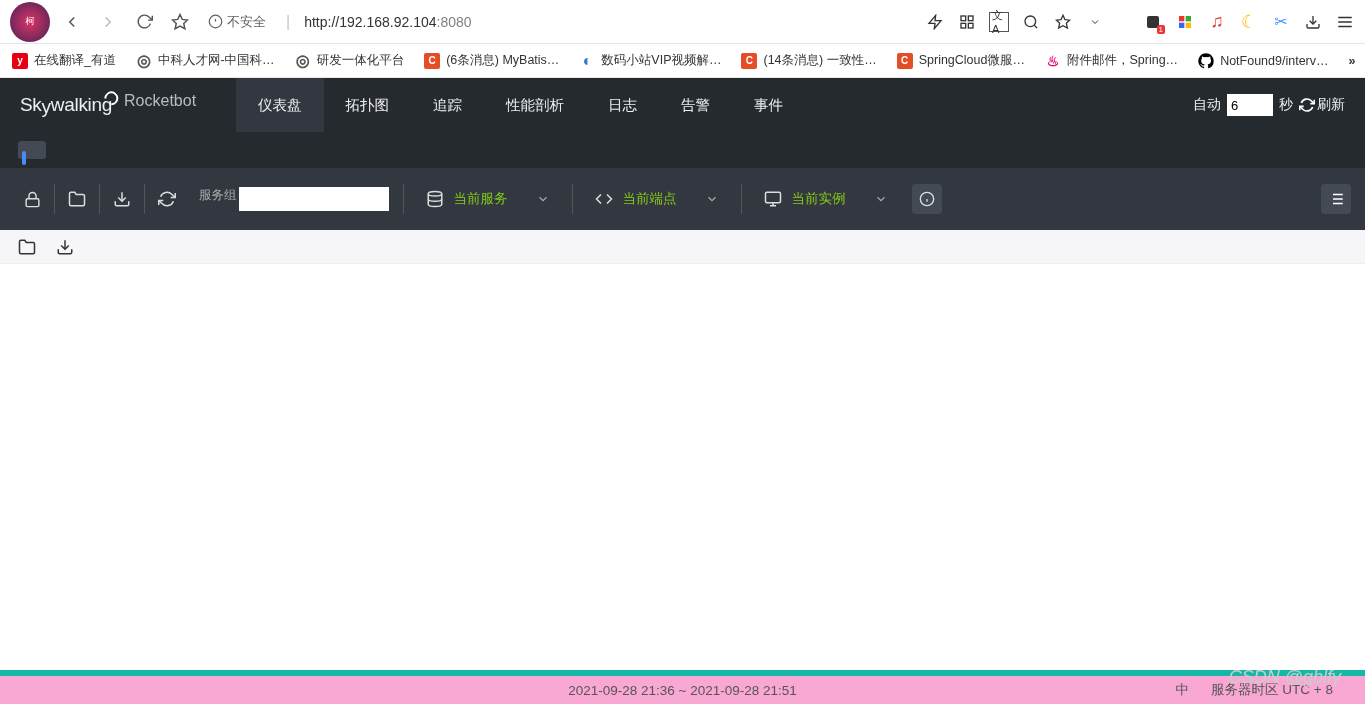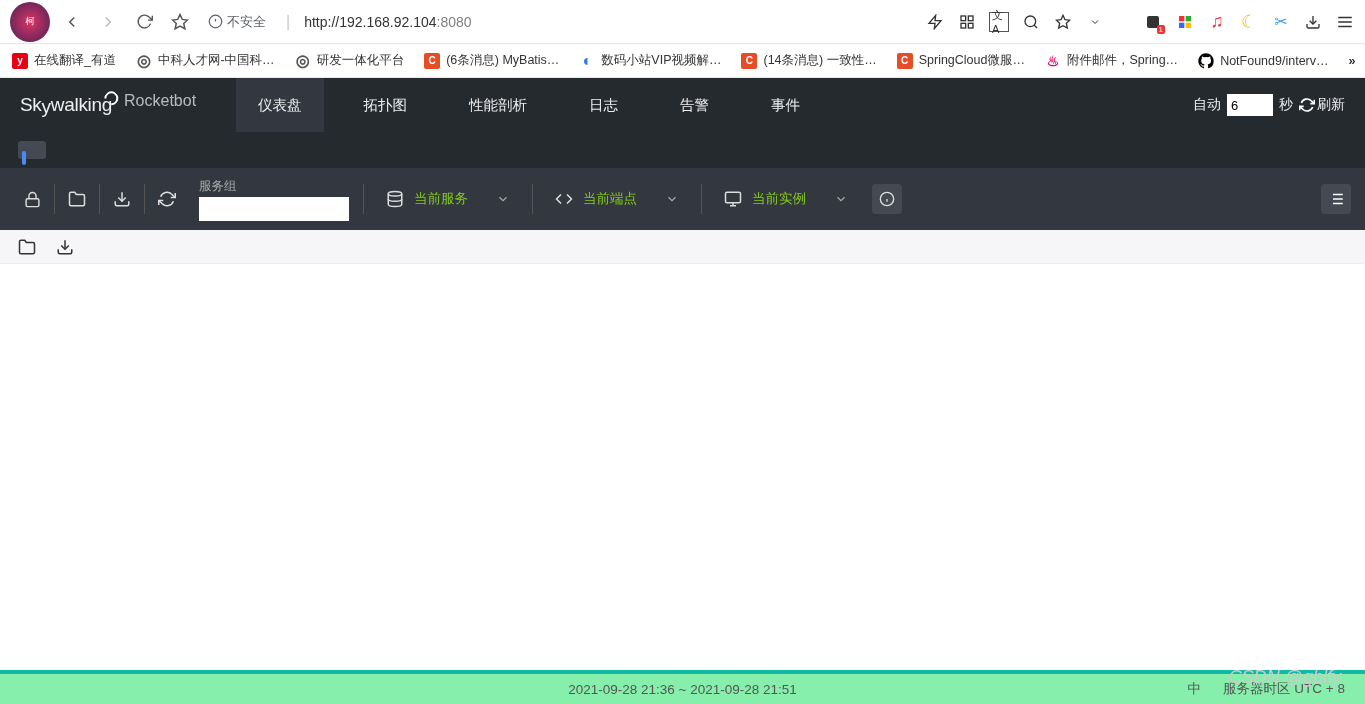--- a/index.html
+++ b/index.html
@@ -38,33 +38,33 @@
 .sw-substrip { height: 36px; background: #252a2f; display:flex; align-items:center; padding: 0 18px;}
 .sub-tab { width: 28px; height:18px; border-radius:3px; background:#444a54; position:relative;}
 .sub-tab::after{content:"";position:absolute;left:4px;bottom:-6px;width:4px;height:14px;background:#4a8af4;border-radius:2px;}
 
 
 .sw-selectbar { display: flex; align-items: center; height: 62px; background: #333840; padding: 0 14px; gap: 0; }
 .sw-tool-icon { width: 36px; height: 36px; display: flex; align-items: center; justify-content: center; color: #ddd; cursor: pointer; }
 .sw-sep { width: 1px; height: 30px; background: #555; margin: 0 4px; }
 .selector-group { display: flex; align-items: center; gap: 10px; padding: 0 18px; }
 .selector-label { font-size: 13.5px; color: #84cc16; }
-.selector-field { display: flex; flex-direction: column; gap:2px; }
+.selector-field { display: flex; flex-direction: row; gap:2px; }
 .selector-field-label { font-size: 12.5px; color: #aaa; }
 .service-group-input { width: 150px; height: 24px; background: #fff; border:none; }
 .info-icon-box { width:30px;height:30px;border-radius:4px;background:#444a54;display:flex;align-items:center;justify-content:center;color:#ddd;margin-left:6px;}
 .rightpush{margin-left:auto}
 .list-icon-box{width:30px;height:30px;border-radius:4px;background:#444a54;display:flex;align-items:center;justify-content:center;color:#fff;}
 
 
 .page-tools { height: 34px; background: #f6f6f8; display: flex; align-items: center; padding: 0 18px; gap: 20px; color: #333; border-bottom:1px solid #eee;}
 .page-tool-icon { display:flex;align-items:center;justify-content:center; }
 
 
-.sw-footer { position: absolute; bottom: 0; left:0; right:0; height: 34px; border-top: 4px solid #14b8a6; display: flex; align-items: center; padding: 0 20px; font-size: 13.5px; color: #555; background:#86efac;}
+.sw-footer { position: absolute; bottom: 0; left:0; right:0; height: 34px; border-top: 6px solid #14b8a6; display: flex; align-items: center; padding: 0 32px; font-size: 13.5px; color: #555; background:#f9a8d4;}
 .footer-center { position:absolute; left:50%; transform:translateX(-50%); white-space:nowrap;}
 .footer-right { margin-left: auto; display:flex; gap: 22px; }
 .watermark { position:absolute; right:24px; bottom:16px; font-size:18px; color:#ccc; font-style:italic; pointer-events:none;}
 
 svg { display: block; }
 </style>
 </head>
 <body>
 
 <div class="browser-toolbar">
@@ -212,23 +212,24 @@
       <span>NotFound9/interv…</span>
     </div>
     <span class="more">»</span>
 </div>
 
 <div class="sw-navbar">
   <div class="sw-brand">
     <span class="sw-brand-top">Sk<span style="display:inline-block;transform:translateY(2px)">y</span>walking<span style="display:inline-block;width:14px;height:14px;border:2.5px solid #fff;border-left-color:transparent;border-radius:50%;transform:rotate(-45deg) translateY(-8px);margin-left:-2px"></span></span>
     <span class="sw-brand-bottom">Rocketbot</span>
   </div>
-  <div id="nav-items" style="display: flex; gap: 18px;">
+  <div id="nav-items" style="display: flex;">
       <div class="sw-nav-item active">仪表盘</div>
       <div class="sw-nav-item">拓扑图</div>
+      <div class="sw-nav-item">追踪</div>
       <div class="sw-nav-item">性能剖析</div>
       <div class="sw-nav-item">日志</div>
       <div class="sw-nav-item">告警</div>
       <div class="sw-nav-item">事件</div>
     </div>
   <div class="sw-nav-right">
     <span>自动</span>
     <input class="refresh-input" value="6" style="">
     <span>秒</span>
     <span class="refresh-btn">

